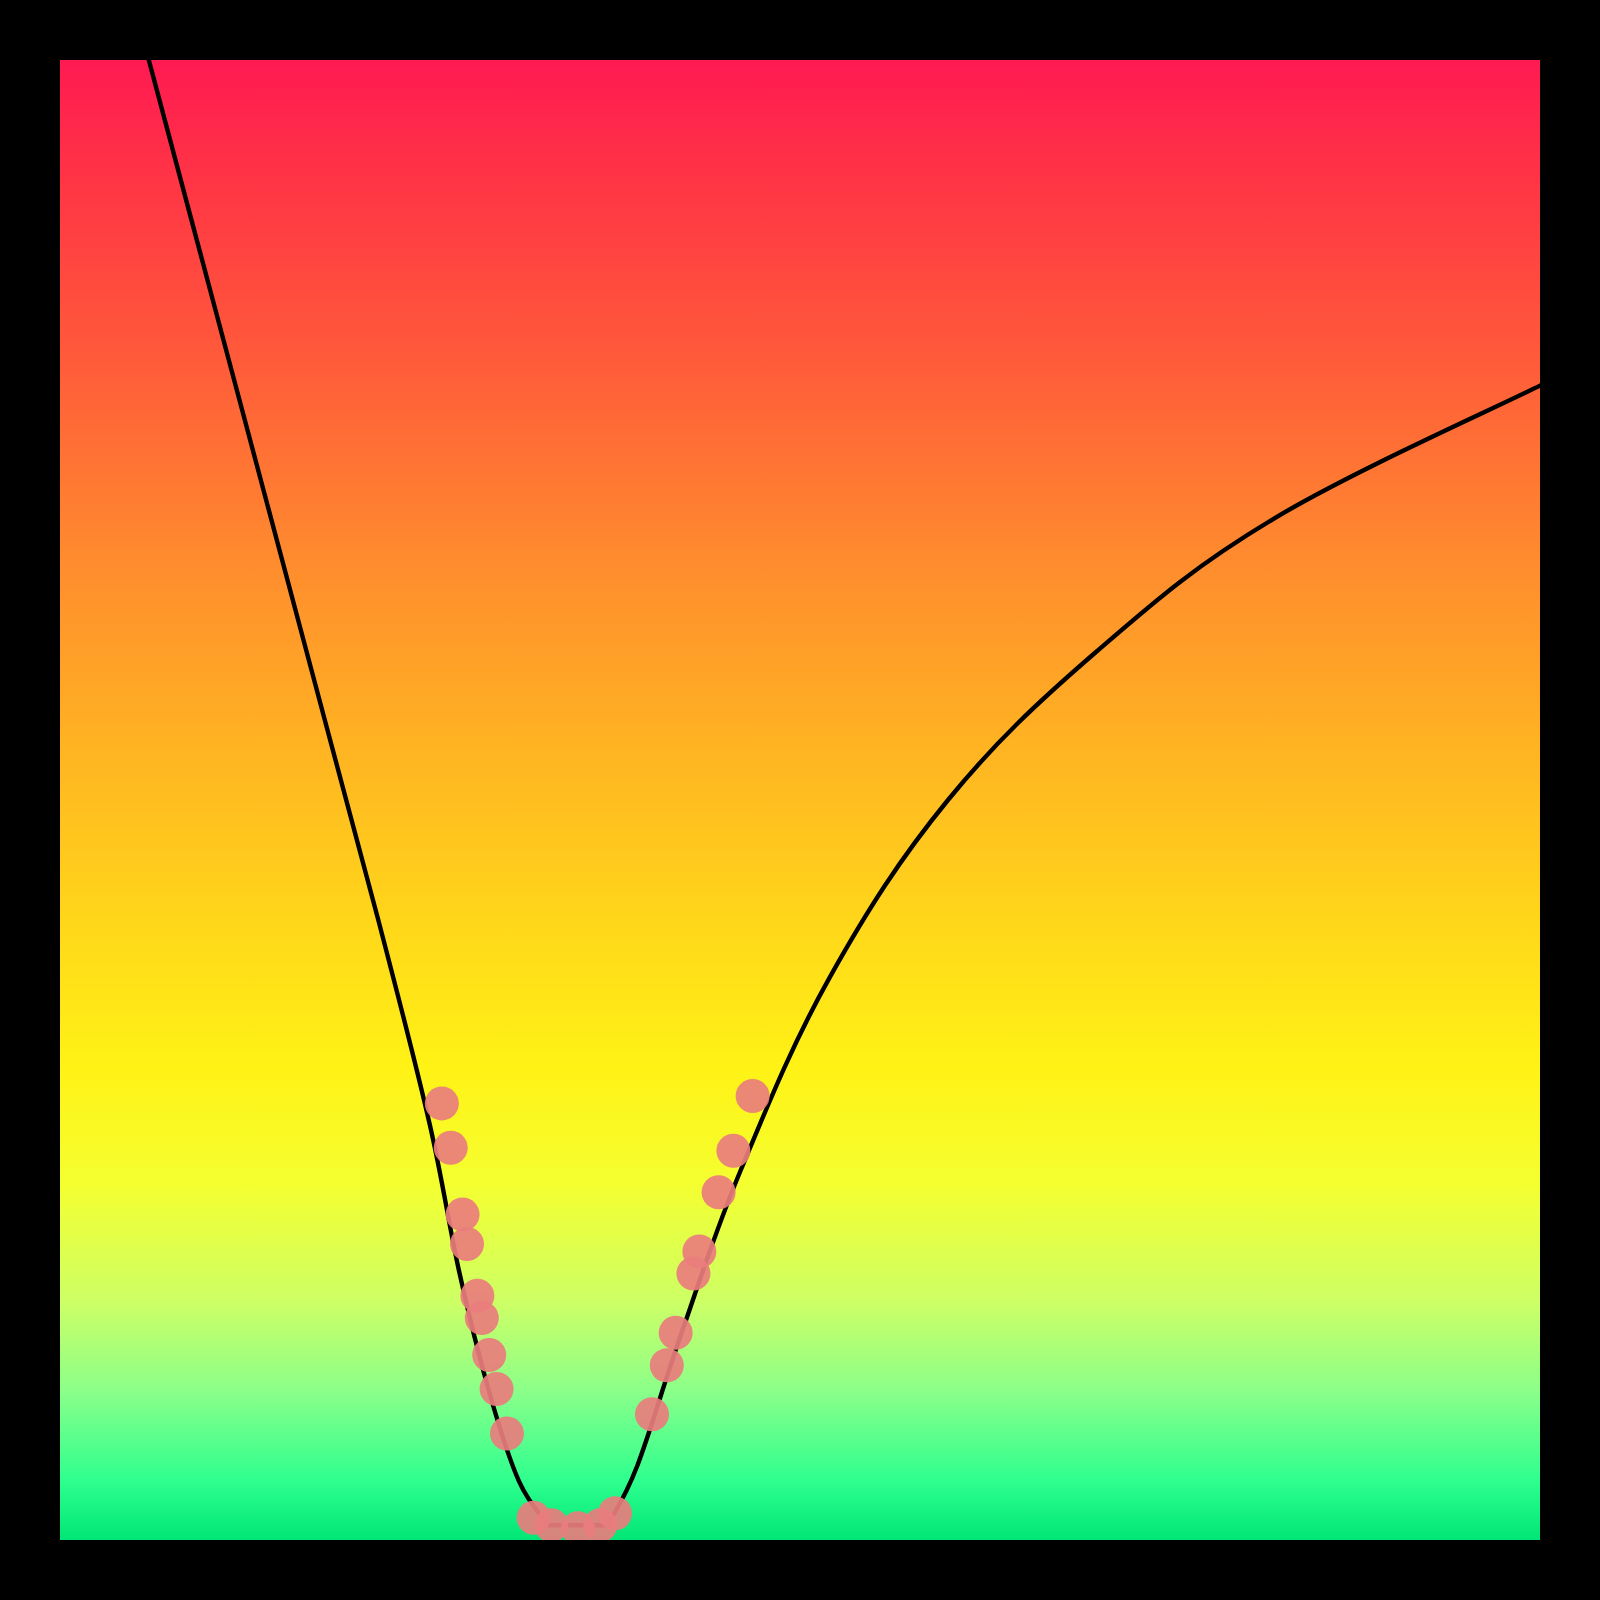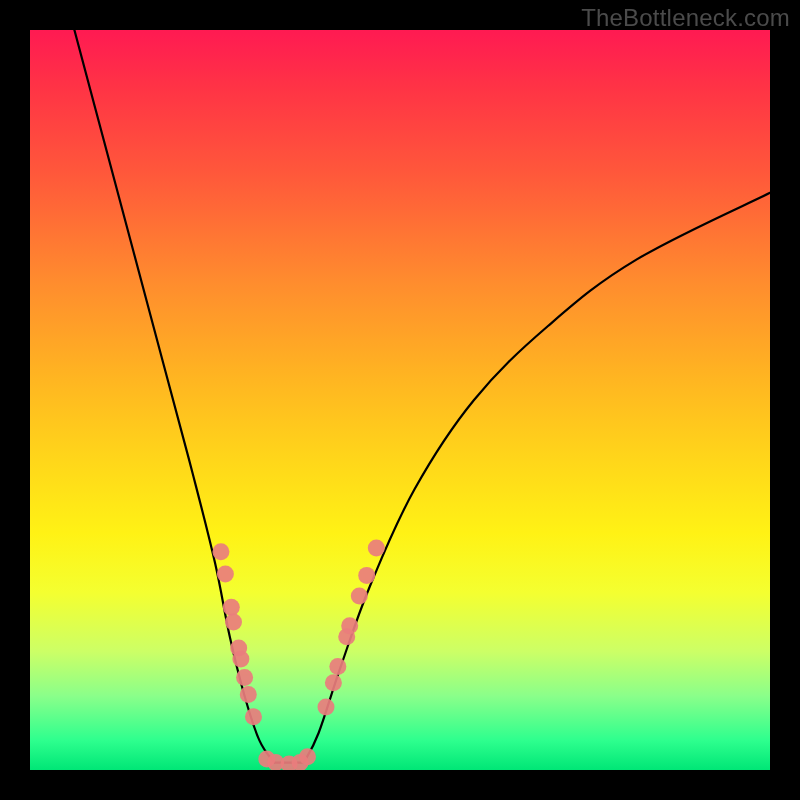--- a/index.html
+++ b/index.html
@@ -86,14 +86,13 @@
           <circle cx="303.4" cy="652.68" r="8.5" fill="#e97d7d" fill-opacity="0.92"></circle>
           <circle cx="307.84000000000003" cy="636.4" r="8.5" fill="#e97d7d" fill-opacity="0.92"></circle>
           <circle cx="316.71999999999997" cy="606.8" r="8.5" fill="#e97d7d" fill-opacity="0.92"></circle>
           <circle cx="319.68000000000006" cy="595.7" r="8.5" fill="#e97d7d" fill-opacity="0.92"></circle>
           <circle cx="329.3" cy="566.1" r="8.5" fill="#e97d7d" fill-opacity="0.92"></circle>
           <circle cx="336.7" cy="545.38" r="8.5" fill="#e97d7d" fill-opacity="0.92"></circle>
           <circle cx="346.32" cy="518" r="8.5" fill="#e97d7d" fill-opacity="0.92"></circle>
         </g>
     </svg>
   </div>
-  <div class="attrib">TheBottleneck.com</div>
 </div>
 
 </body></html>

